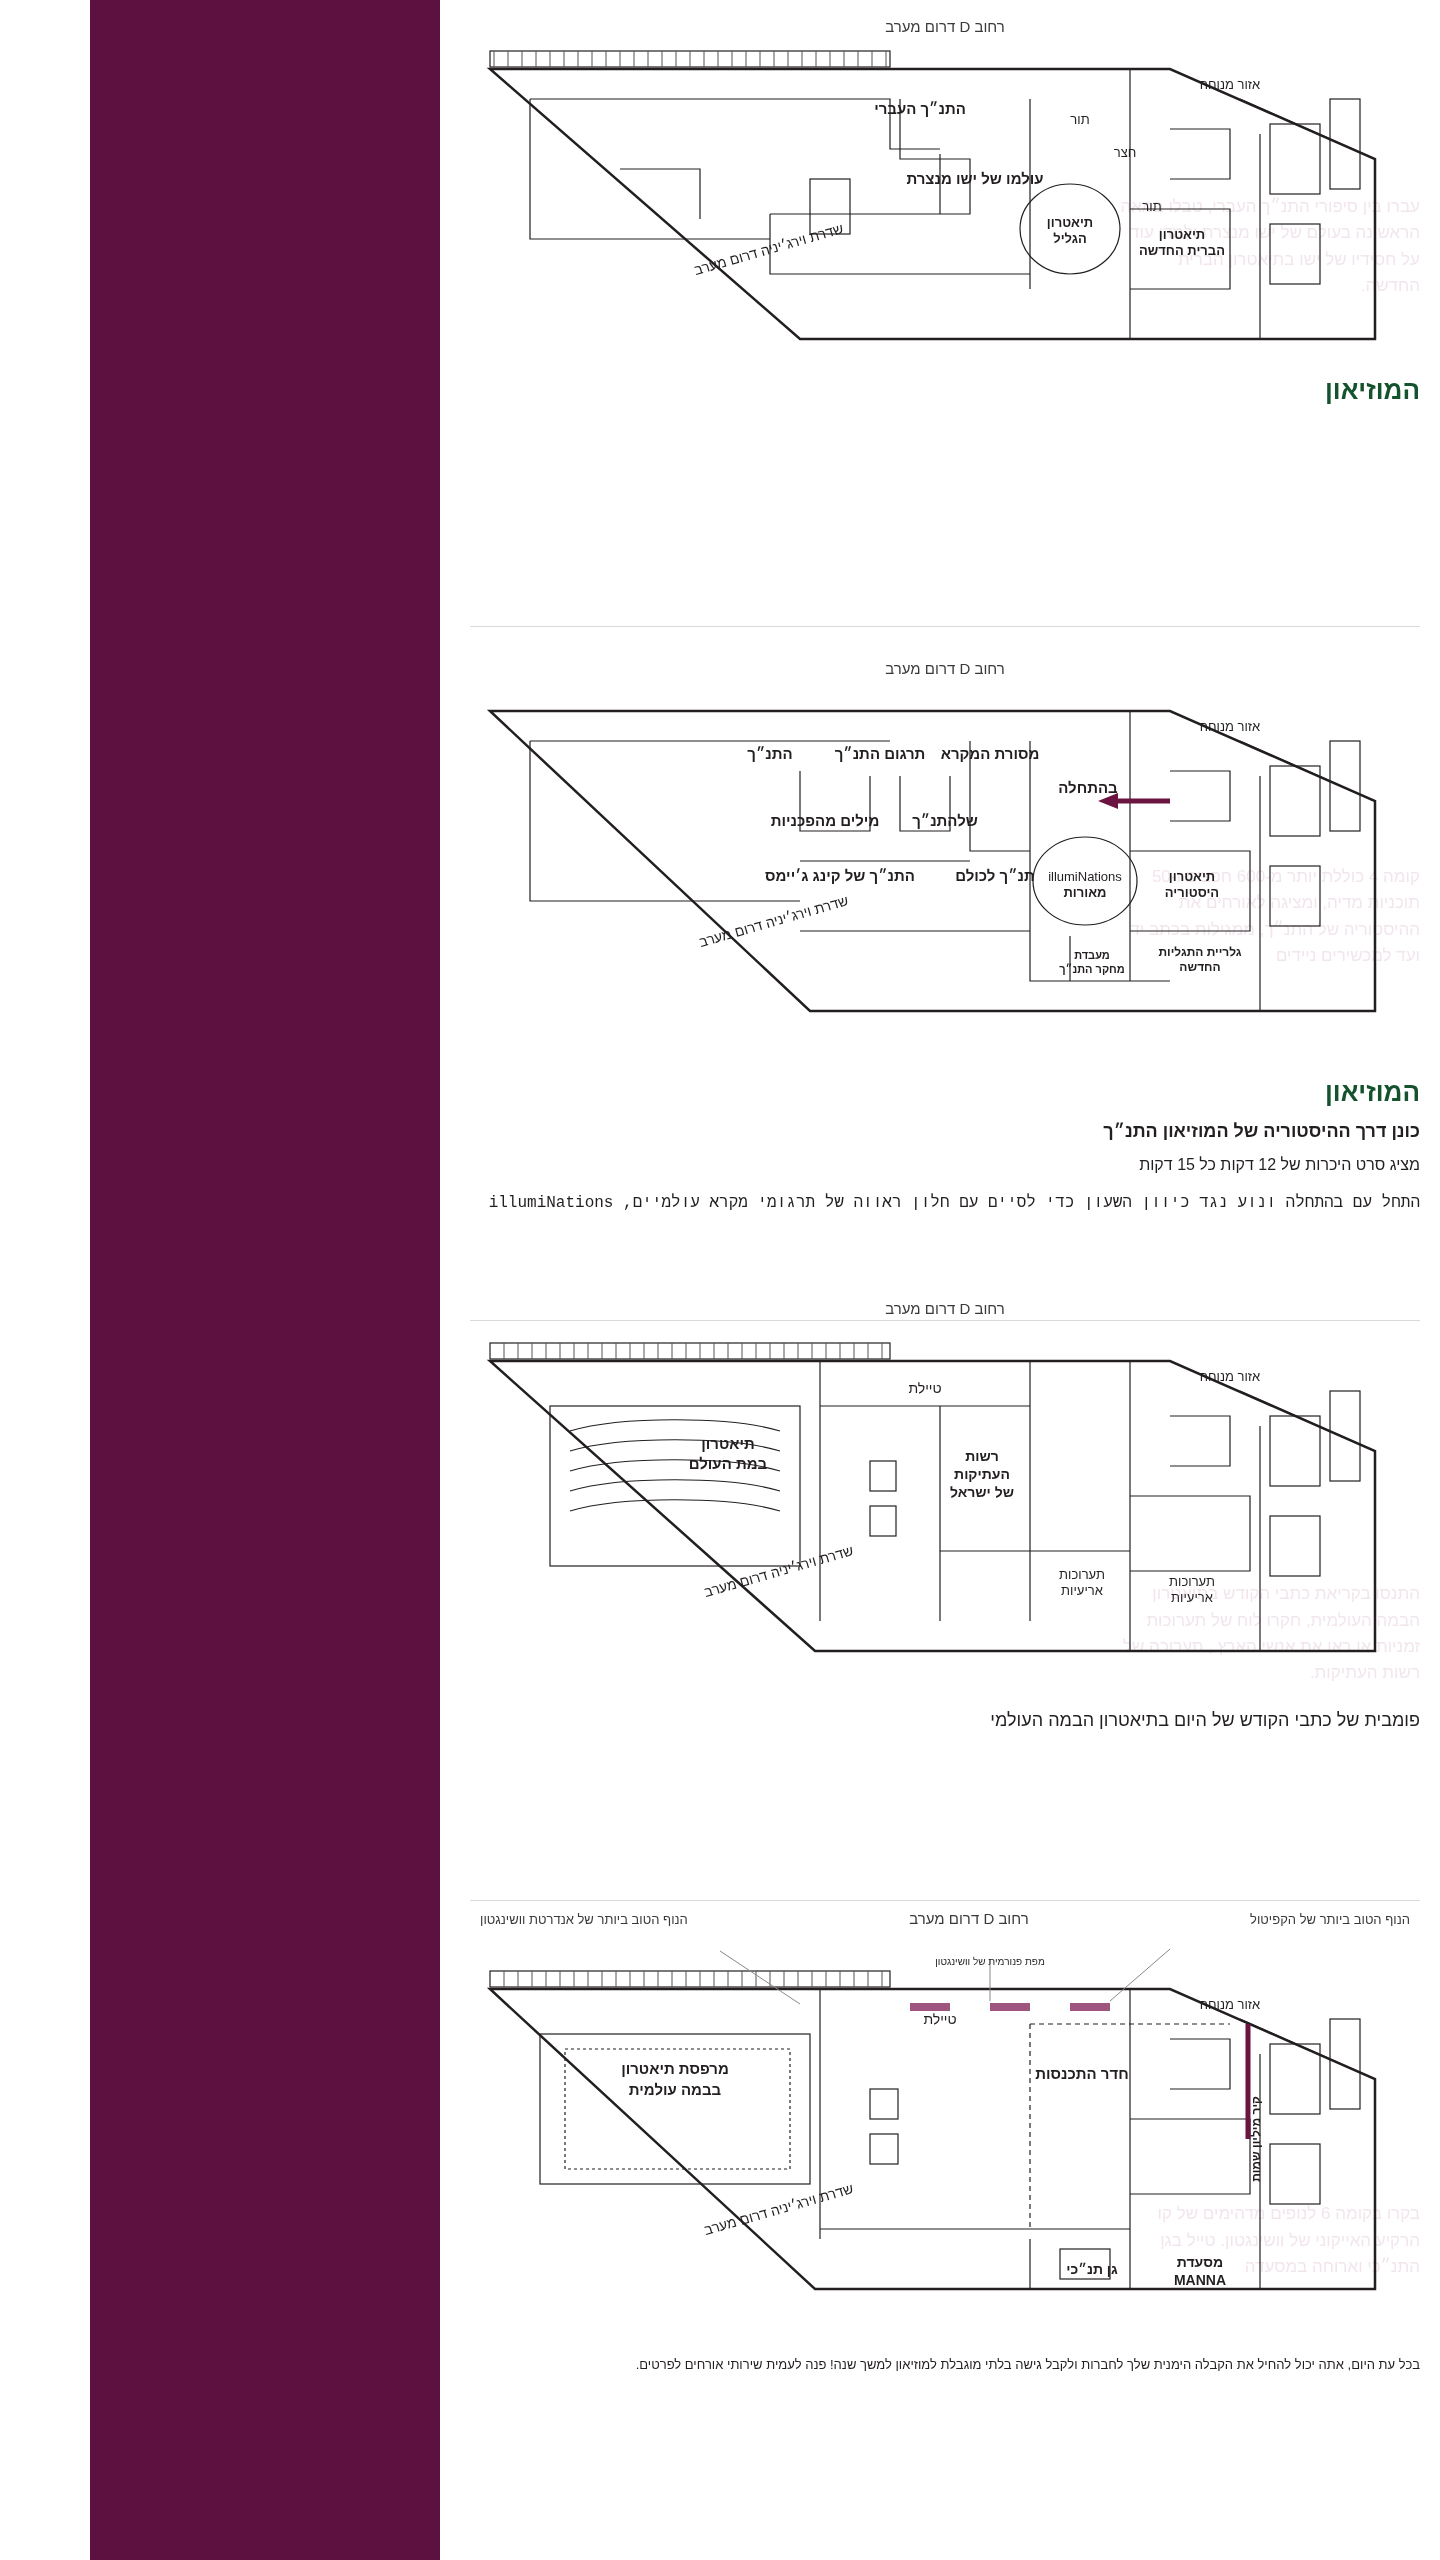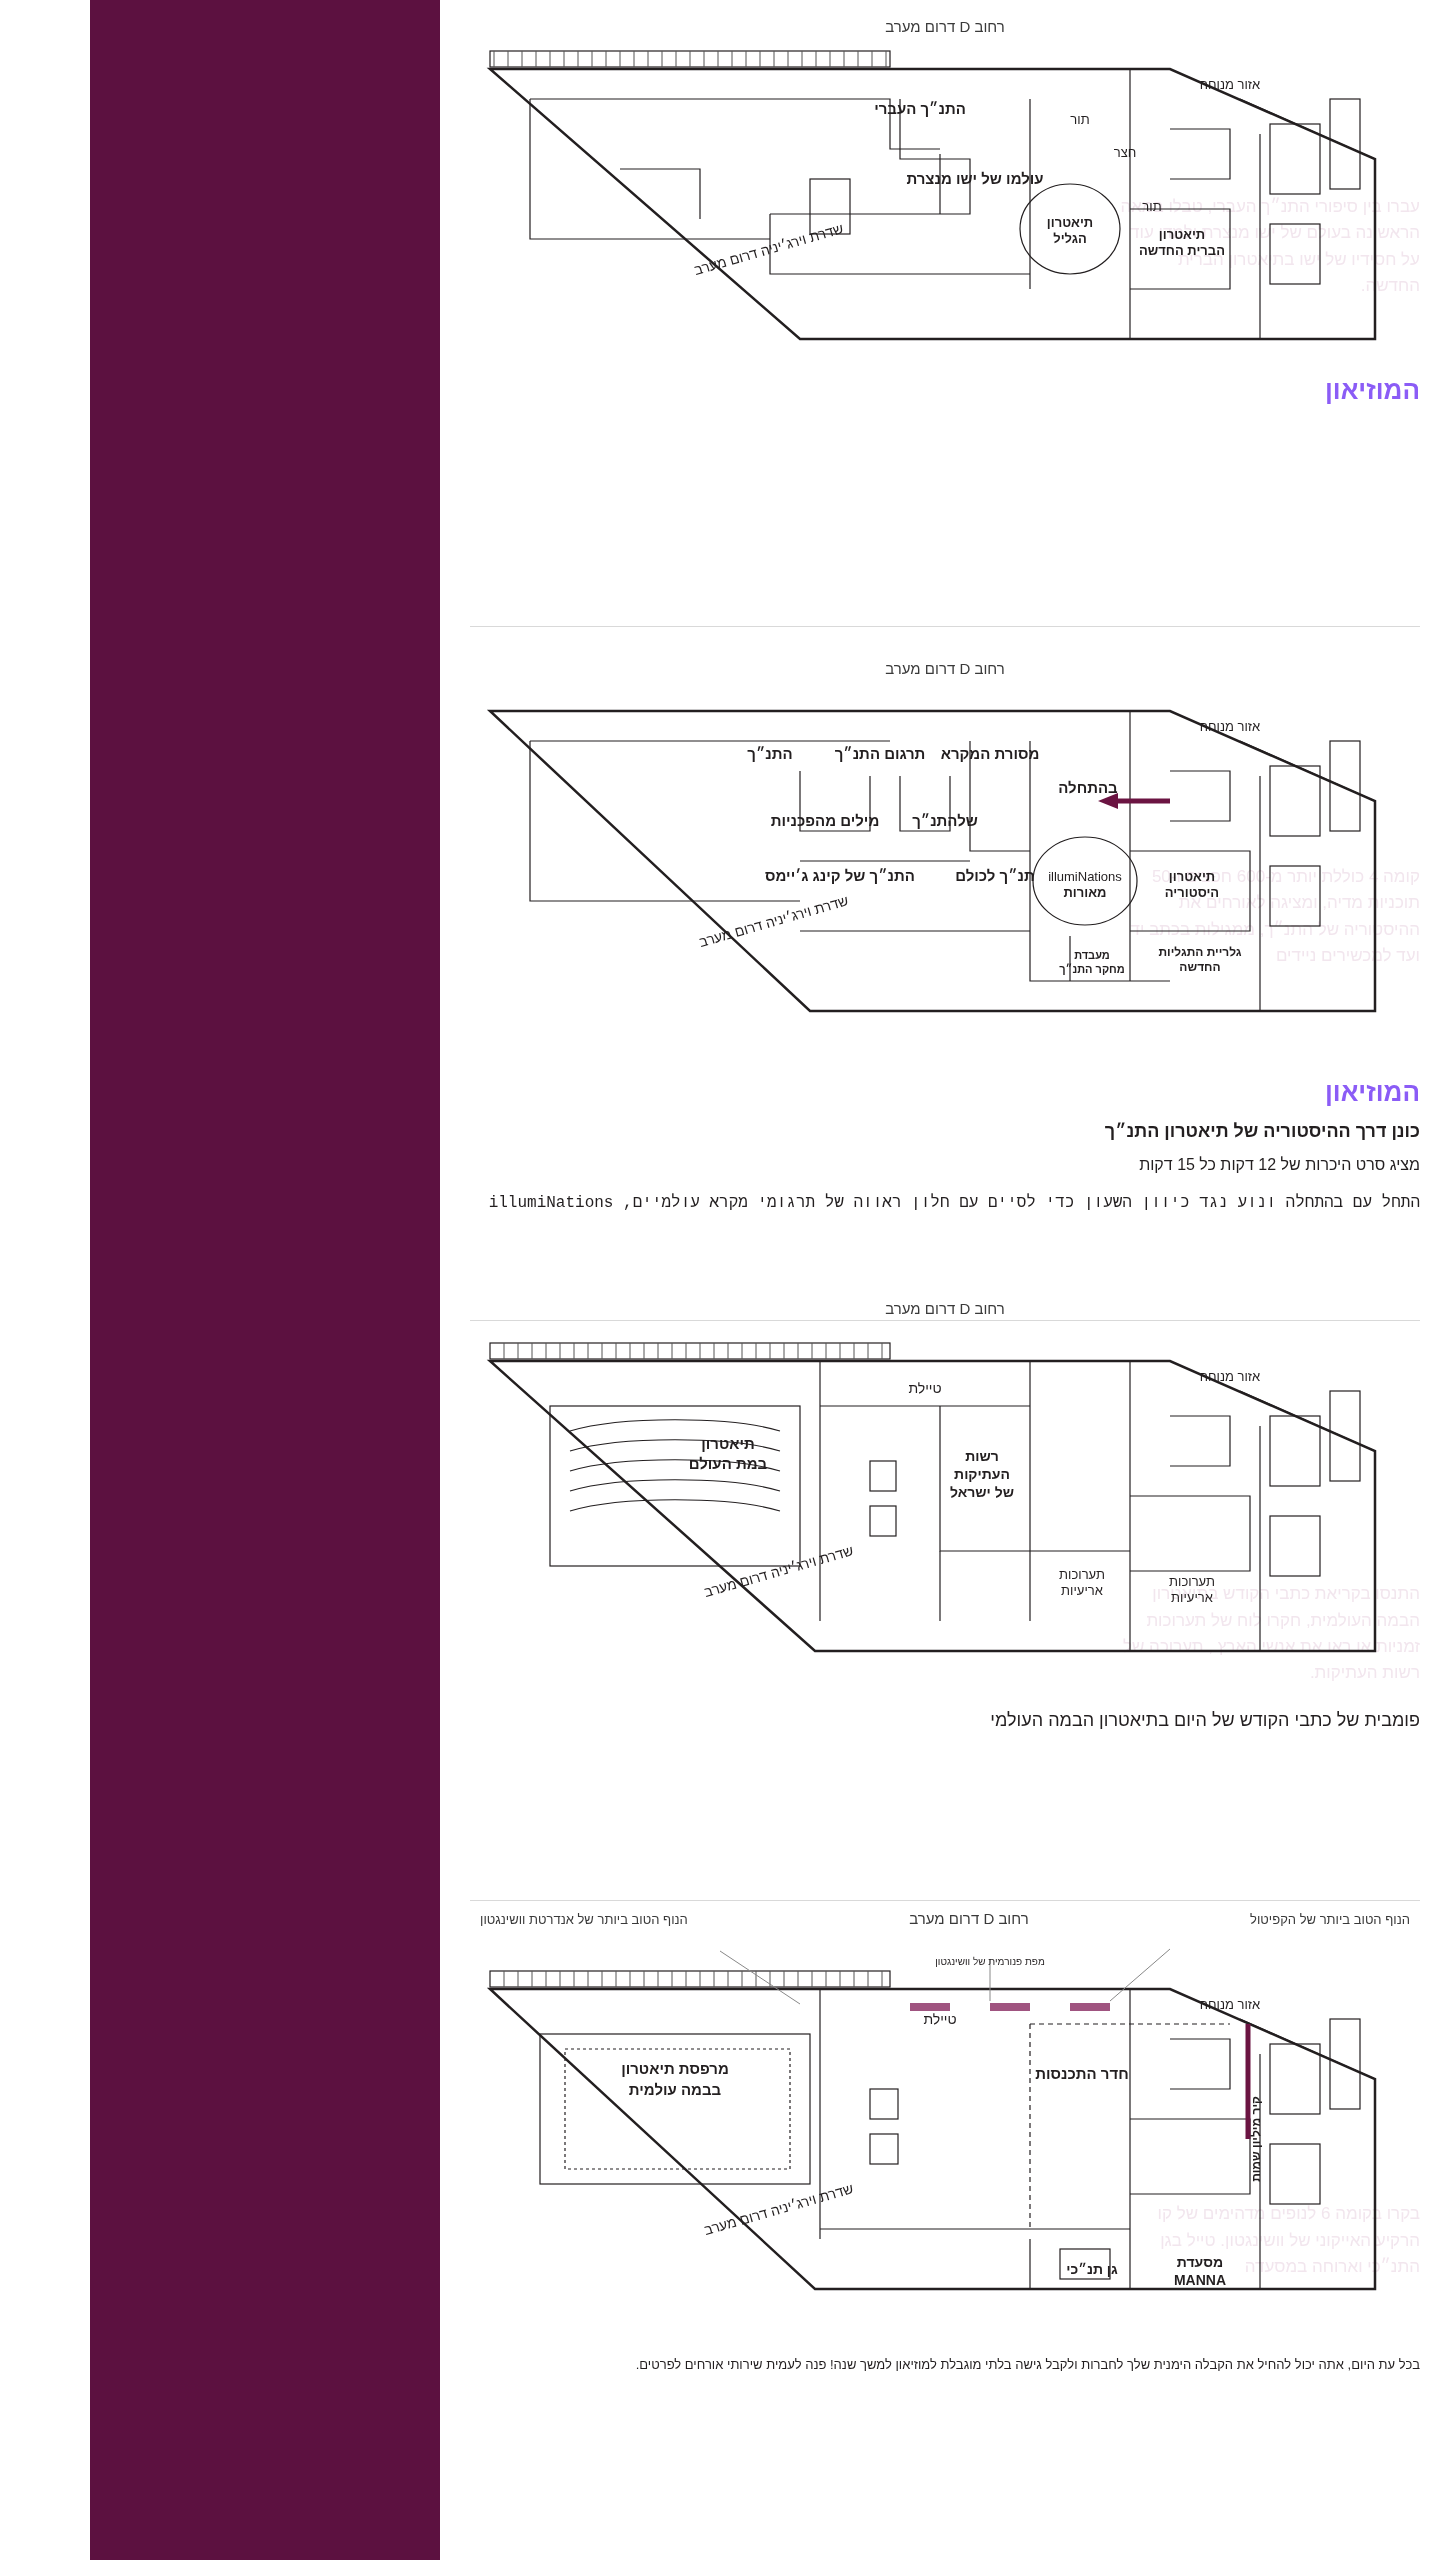--- a/index.html
+++ b/index.html
@@ -77,21 +77,21 @@
 
   .caption {
     margin-top: 6px;
     text-align: right;
     direction: rtl;
   }
   .caption h3 {
     margin: 0 0 10px 0;
     font-size: 26px;
     font-weight: bold;
-    color: #8b5cf6;
+    color: #14532d;
     text-align: right;
   }
   .caption p {
     margin: 0 0 8px 0;
     font-size: 16px;
     line-height: 1.5;
     color: #231f20;
   }
 
   .divider {
@@ -255,21 +255,21 @@
           <text x="730" y="275" font-size="12" font-weight="bold">גלריית התגליות</text>
           <text x="730" y="290" font-size="12" font-weight="bold">החדשה</text>
           <text x="622" y="278" font-size="11" font-weight="bold">מעבדת</text>
           <text x="622" y="292" font-size="11" font-weight="bold">מחקר התנ״ך</text>
           <text x="305" y="245" font-size="14" transform="rotate(-16 305 245)">שדרת וירג׳יניה דרום מערב</text>
         </g>
       </svg>
     </div>
     <div class="caption">
       <h3>המוזיאון</h3>
-      <p style="font-weight:bold;font-size:18px;">כונן דרך ההיסטוריה של תיאטרון התנ״ך</p>
+      <p style="font-weight:bold;font-size:18px;">כונן דרך ההיסטוריה של המוזיאון התנ״ך</p>
       <p>מציג סרט היכרות של 12 דקות כל 15 דקות</p>
       <p style="margin-top:14px;font-family:Liberation Mono, monospace;">התחל עם בהתחלה ונוע נגד כיוון השעון כדי לסיים עם חלון ראווה של תרגומי מקרא עולמיים, illumiNations</p>
     </div>
   </div>
 
   <div class="divider" style="top:1320px;"></div>
 
   <div class="floor-block" style="top:1370px;">
     <div class="floor-num">5</div>
     <div class="floor-title">תיאטרון ורשות העתיקות</div>

